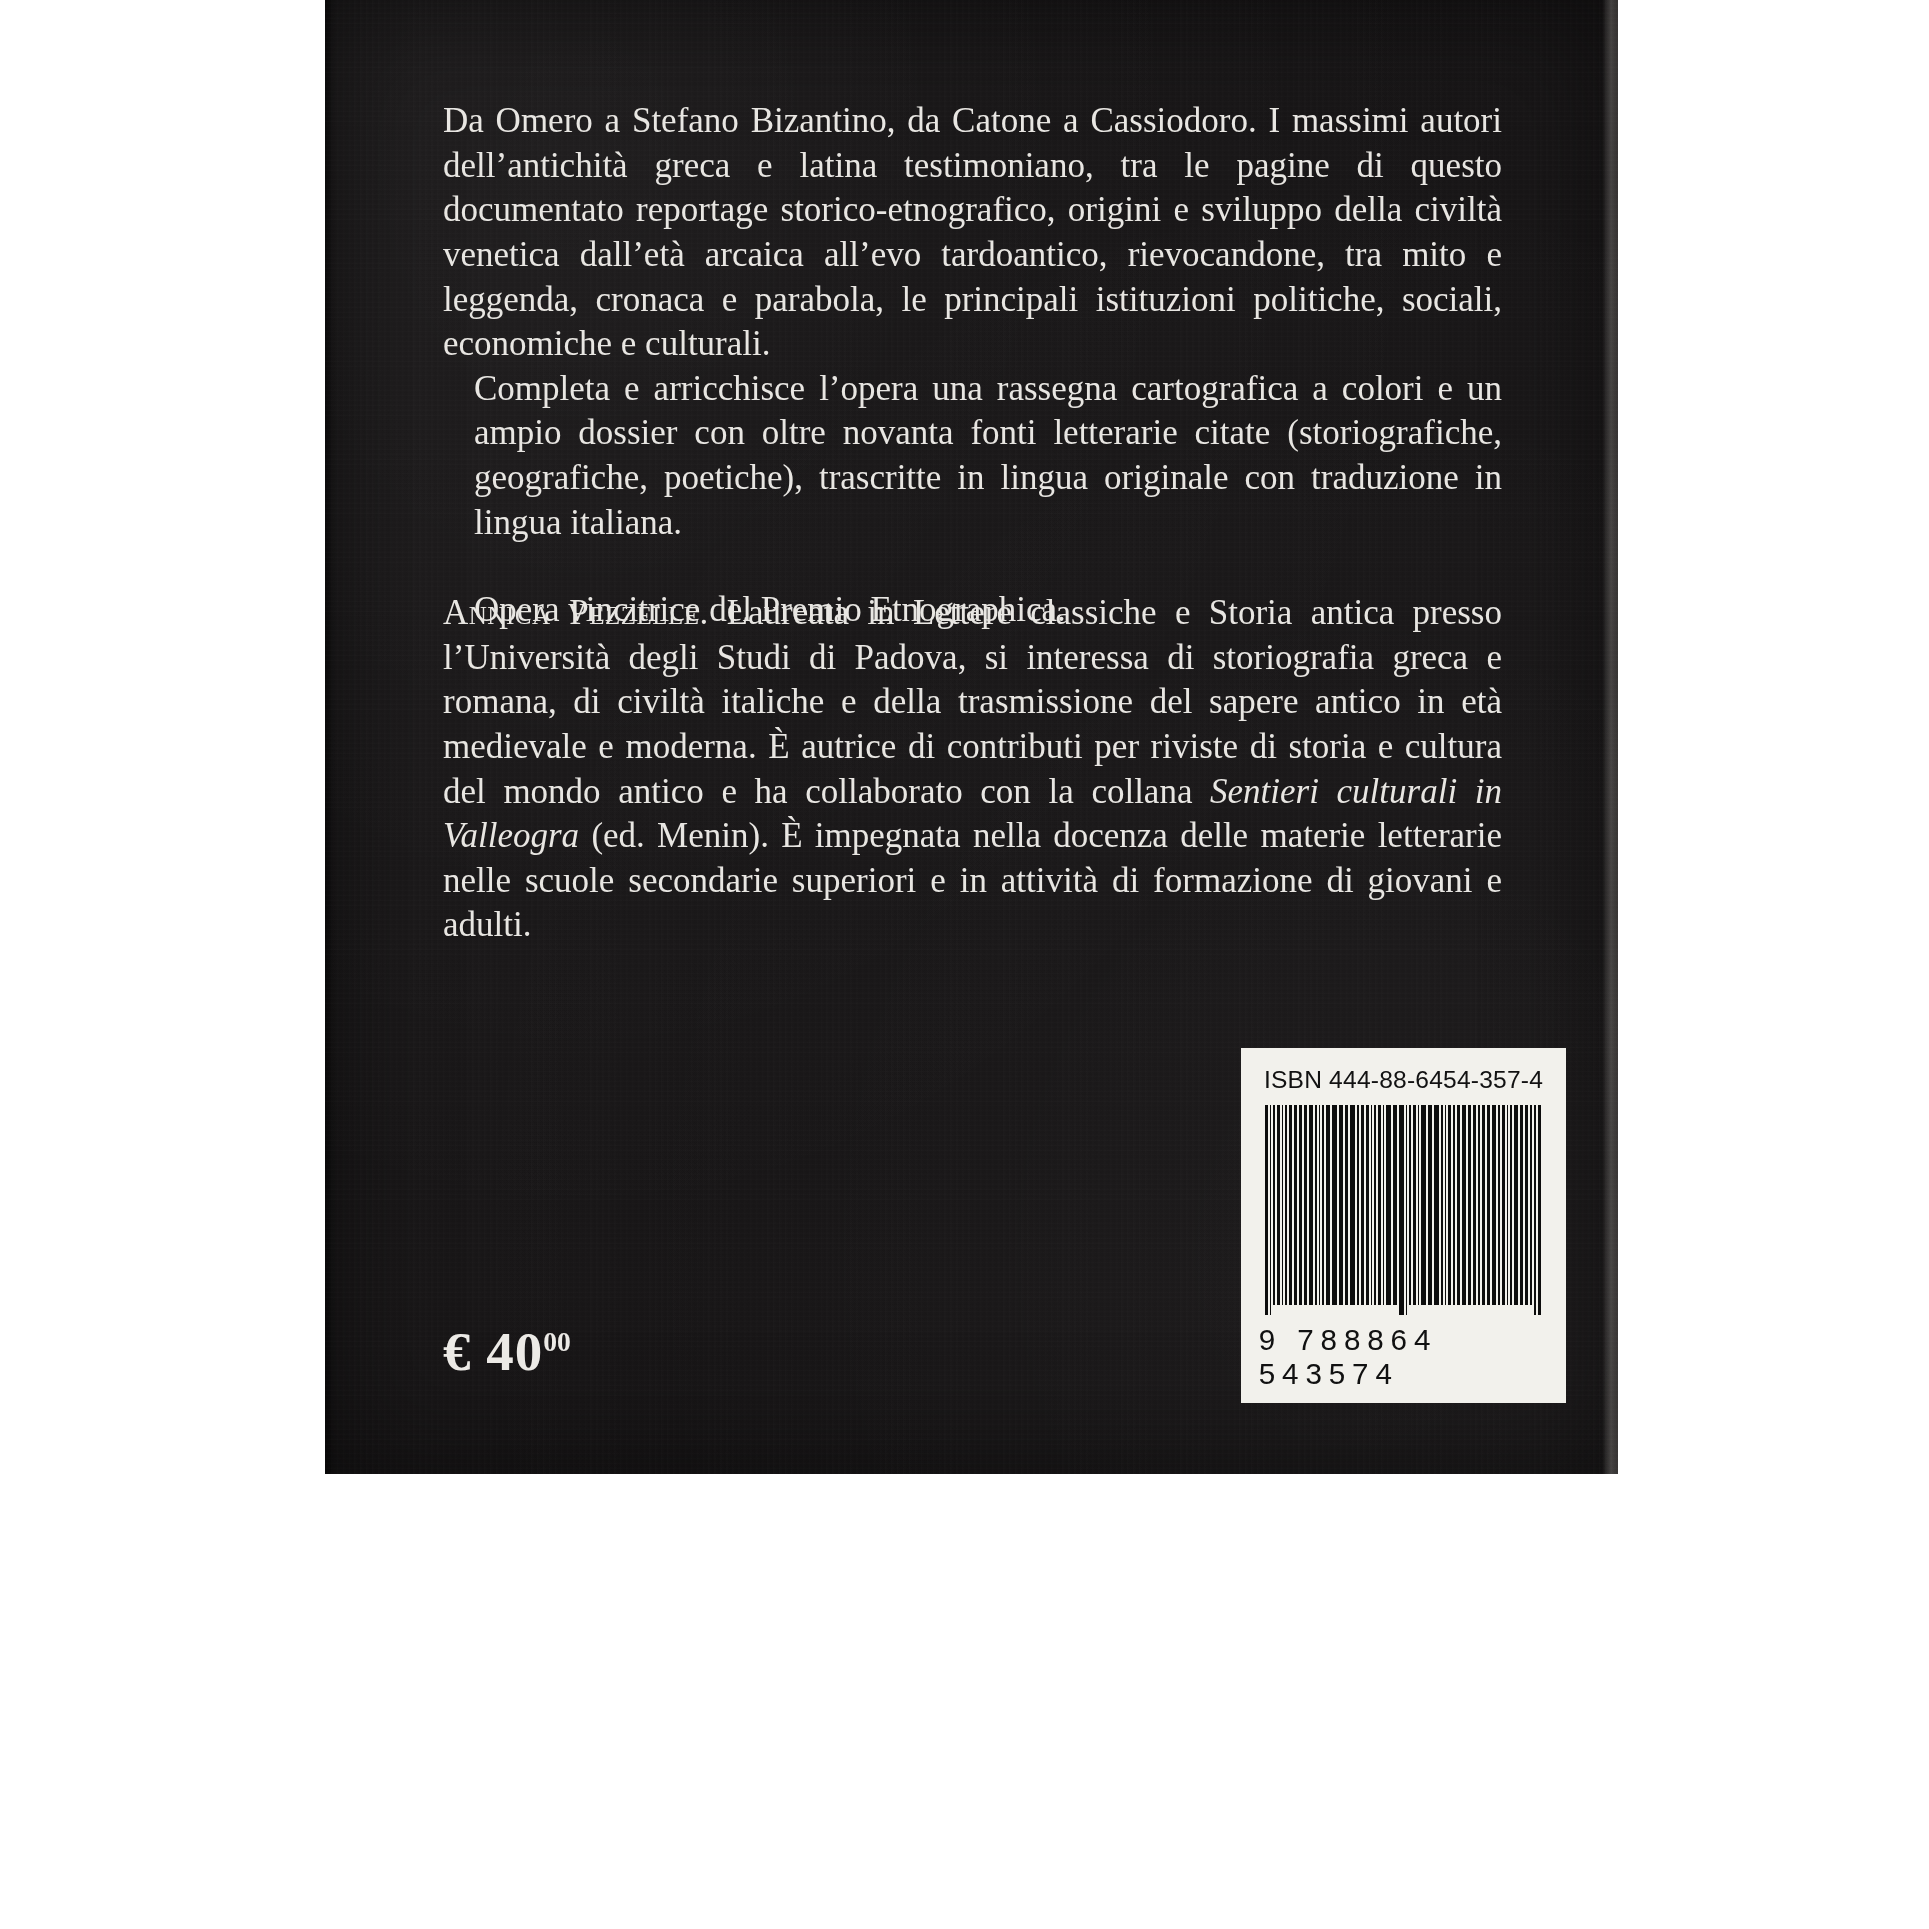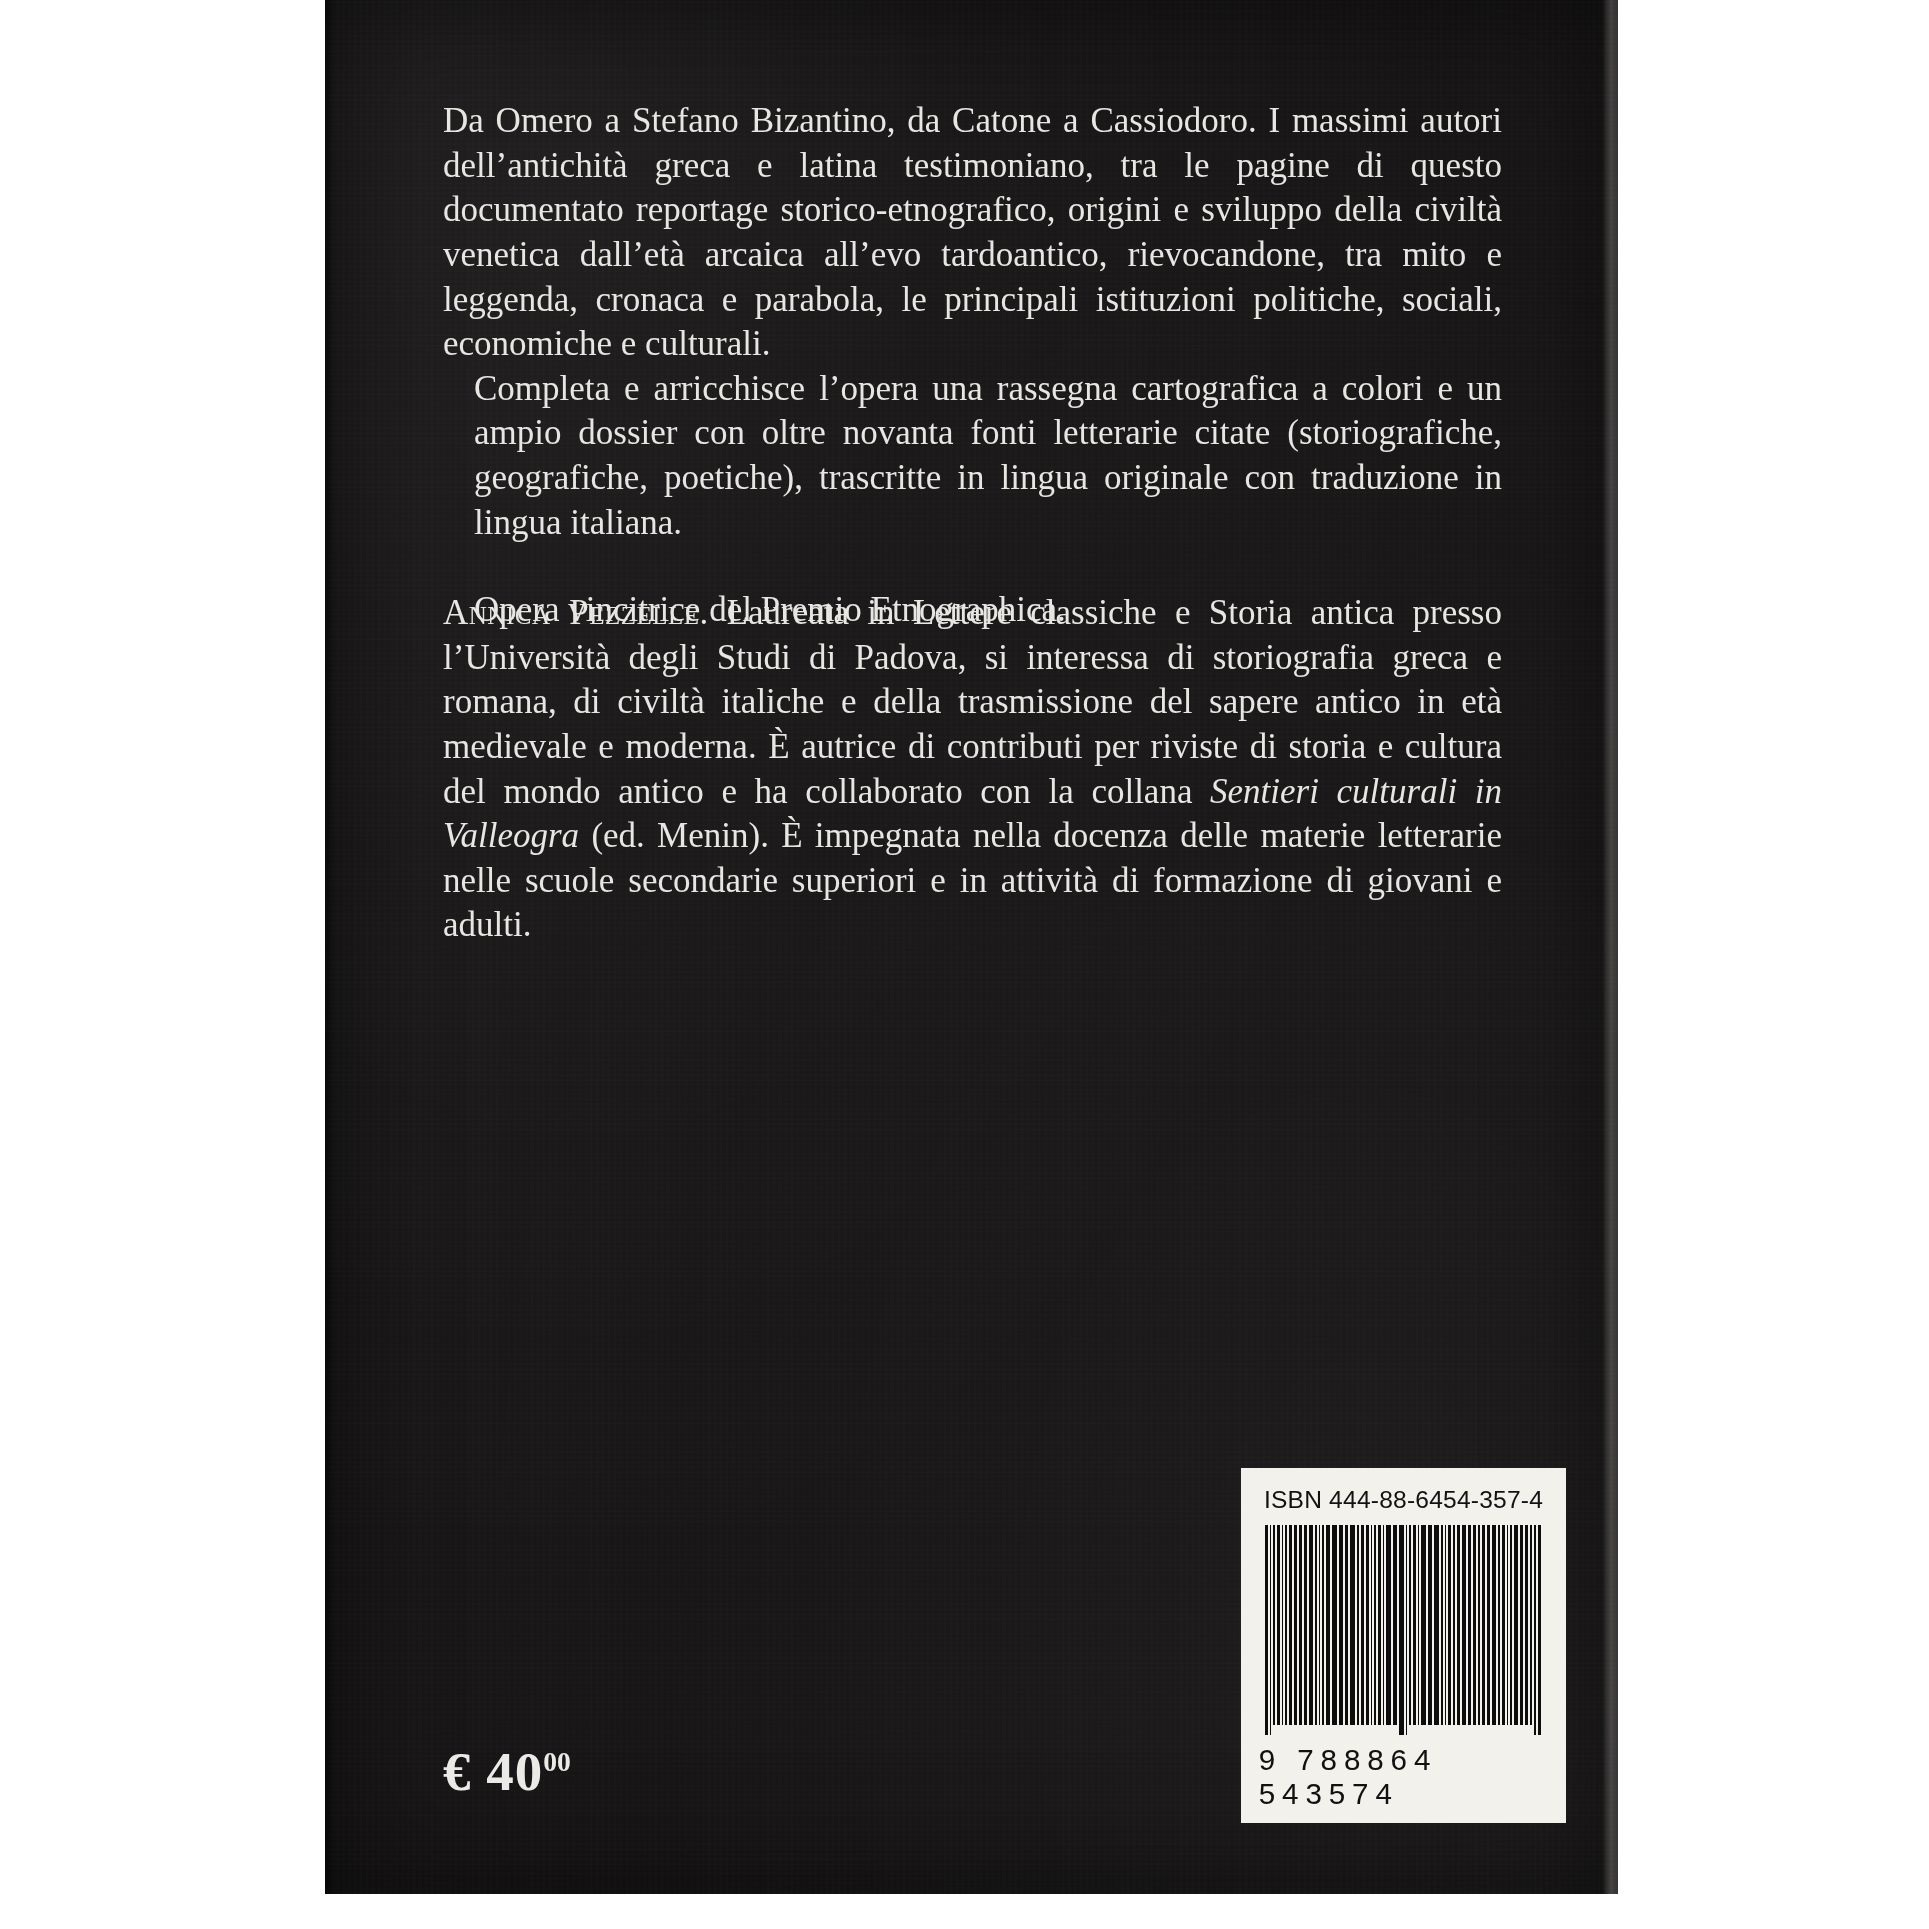--- a/index.html
+++ b/index.html
@@ -20,21 +20,21 @@
     height: 1930px;
     background: #ffffff;
   }
 
   
   #cover {
     position: absolute;
     left: 325px;
     top: 0px;
     width: 1293px;
-    height: 1894px;
+    height: 1474px;
     background: #181617;
     background-image:
       radial-gradient(ellipse at 20% 10%, rgba(255,255,255,0.030), rgba(255,255,255,0) 60%),
       radial-gradient(ellipse at 80% 85%, rgba(255,255,255,0.022), rgba(255,255,255,0) 65%),
       linear-gradient(100deg, #1c1a1b 0%, #171516 40%, #1a1819 100%);
     box-shadow: inset 0 0 118px rgba(0,0,0,0.55);
   }
   
   #cover::after {
     content: "";

